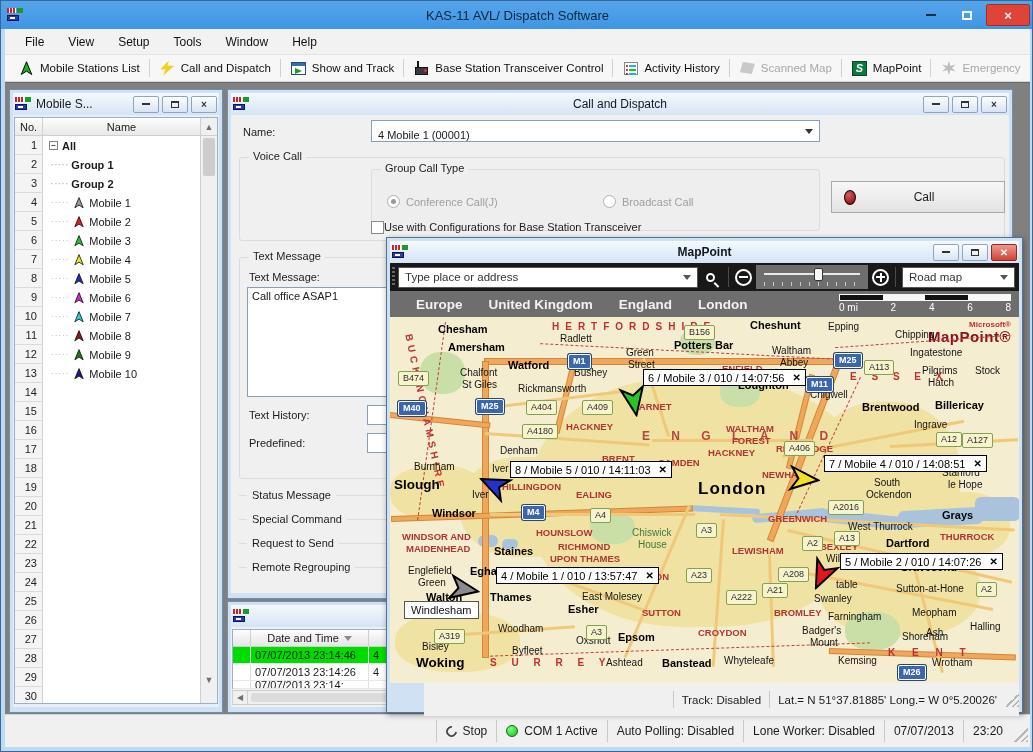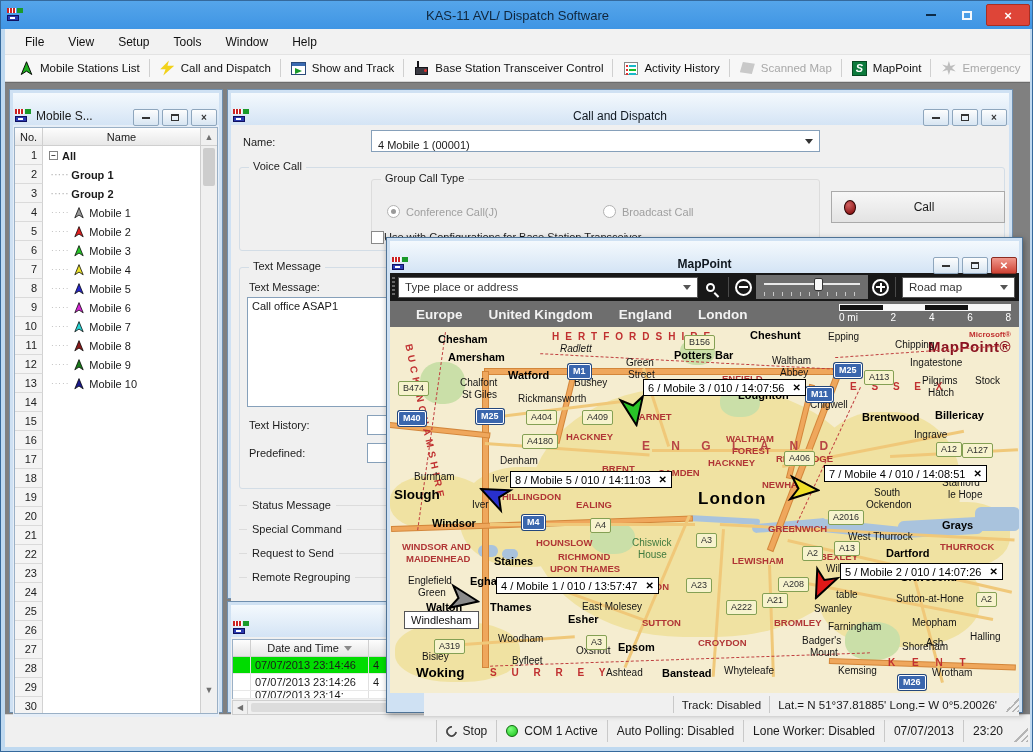--- a/index.html
+++ b/index.html
@@ -44,21 +44,21 @@
   .bs-ico:after{content:"";position:absolute;left:3px;top:0;width:2px;height:6px;background:#15151a;}
   .bs-ico i{position:absolute;right:2px;bottom:3px;width:3px;height:3px;background:#e03030;border-radius:50%;}
   .ah-ico{width:14px;height:13px;background:#fff;border:1px solid #888;position:relative;}
   .ah-ico:before{content:"";position:absolute;left:4px;top:2px;right:1px;height:2px;background:#18b8c8;box-shadow:0 4px 0 #18c028,0 8px 0 #18b8c8;}
   .ah-ico:after{content:"";position:absolute;left:1px;top:2px;width:2px;height:2px;background:#e03030;box-shadow:0 4px 0 #e03030,0 8px 0 #e03030;}
   .sm-ico{width:15px;height:12px;background:#c9c9c9;clip-path:polygon(20% 0,100% 15%,80% 100%,0 85%);}
   .mp-ico{width:15px;height:15px;background:#0c7a3c;border:1px solid #064a22;color:#fff;font-weight:bold;font-size:11px;display:flex;align-items:center;justify-content:center;}
   .em-ico{width:14px;height:14px;background:#bdbdbd;clip-path:polygon(50% 0,61% 35%,98% 25%,72% 50%,98% 75%,61% 65%,50% 100%,39% 65%,2% 75%,28% 50%,2% 25%,39% 35%);}
   
   .win{position:absolute;background:#cfe1f3;border:1px solid #6f8faf;padding:3px;}
-  .win-title{height:22px;background:linear-gradient(#f4f9fd,#d4e4f5);display:flex;align-items:flex-start;padding:16px 2px;position:relative;}
+  .win-title{height:22px;background:linear-gradient(#f4f9fd,#d4e4f5);display:flex;align-items:center;padding:0 2px;position:relative;}
   .win-title .cap{position:absolute;left:0;right:0;text-align:center;font-size:12px;color:#101820;}
   .win-title .cap-left{position:static;margin-left:4px;font-size:12px;}
   .wbtns{margin-left:auto;display:flex;gap:3px;z-index:2;}
   .wbtn{width:26px;height:17px;border:1px solid #8ea6bd;border-radius:2px;background:linear-gradient(#fdfdfd,#d7e5f2);display:flex;align-items:center;justify-content:center;color:#333;font-size:10px;font-weight:bold;}
   .wbtn .mini{width:8px;height:2px;background:#333;}
   .wbtn .maxi{width:8px;height:7px;border:1px solid #333;border-top-width:2px;}
   .wbtn-close-red{background:linear-gradient(#f0988c,#cf4335);border-color:#8c2b20;color:#fff;}
   .win-body{position:relative;background:#f0f0f0;}
   
   .mtable{position:absolute;left:0;top:0;right:0;bottom:0;background:#fff;border:1px solid #9ab0c6;}
@@ -147,21 +147,21 @@
   .water{position:absolute;background:#a9c3dd;border-radius:6px;}
   .rborder{position:absolute;border-top:1px dashed #c04040;}
   .rborderv{position:absolute;border-left:1px dashed #c04040;}
   .callout{position:absolute;height:17px;background:#fff;border:1px solid #000;display:flex;align-items:center;gap:8px;padding:0 4px;font-size:11px;color:#000;z-index:6;}
   .callout .x{font-size:10px;font-weight:bold;}
   .marker{position:absolute;z-index:5;}
   .wmark{position:absolute;text-align:right;line-height:1;}
   .wmark .s{font-size:8px;color:#c03030;font-weight:bold;display:block;}
   .wmark .b{font-size:15px;color:#8a1220;font-weight:bold;letter-spacing:.5px;}
   .wlabel{position:absolute;background:#fff;border:1px solid #555;padding:2px 6px;font-size:11px;color:#111;z-index:4;}
-  .mp-status{height:23px;background:#f0f0f0;display:flex;align-items:center;justify-content:flex-end;font-size:11.5px;margin-left:34px;}
+  .mp-status{height:33px;background:#f0f0f0;display:flex;align-items:center;justify-content:flex-end;font-size:11.5px;margin-left:34px;}
   .mp-status .pane{height:17px;display:flex;align-items:center;padding:0 8px;border-left:1px solid #c9c9c9;white-space:nowrap;}
 </style>
 </head>
 <body>
 
 <div class="screen">
 
   <div class="abs titlebar">
     <div class="appico" style="margin-left:6px">
         <i class="r"></i>
@@ -744,21 +744,21 @@
         <div class="rborder" style="left: 150px; top: 34px; width: 300px; transform: rotate(3deg);"></div>
         <div class="rborder" style="left: 445px; top: 24px; width: 175px; transform: rotate(-4deg);"></div>
         <div class="rborder" style="left: 100px; top: 332px; width: 380px; transform: rotate(-2deg);"></div>
         <div class="rborderv" style="left: 55px; top: 5px; height: 200px; transform: rotate(8deg); transform-origin: 0px 0px;"></div>
         <div class="rborderv" style="left: 470px; top: 60px; height: 160px; transform: rotate(25deg); transform-origin: 0px 0px;"></div>
         <div class="mlabel c-tb" style="left: 48px; top: 6px;">Chesham</div>
         <div class="mlabel c-tb" style="left: 58px; top: 24px;">Amersham</div>
         <div class="mlabel c-t" style="left: 70px; top: 50px;">Chalfont</div>
         <div class="mlabel c-t" style="left: 72px; top: 62px;">St Giles</div>
         <div class="mlabel c-tb" style="left: 118px; top: 42px;">Watford</div>
-        <div class="mlabel c-t" style="left: 170px; top: 16px; font-style: italic;">Radlett</div>
+        <div class="mlabel c-t" style="left: 170px; top: 16px;">Radlett</div>
         <div class="mlabel c-t" style="left: 184px; top: 50px;">Bushey</div>
         <div class="mlabel c-t" style="left: 128px; top: 66px;">Rickmansworth</div>
         <div class="mlabel c-county" style="left: 162px; top: 4px; letter-spacing: 6px;">HERTFORDSHIRE</div>
         <div class="mlabel c-t" style="left: 236px; top: 30px;">Green</div>
         <div class="mlabel c-t" style="left: 238px; top: 42px;">Street</div>
         <div class="mlabel c-tb" style="left: 284px; top: 22px;">Potters Bar</div>
         <div class="mlabel c-tb" style="left: 360px; top: 2px;">Cheshunt</div>
         <div class="mlabel c-t" style="left: 382px; top: 28px;">Waltham</div>
         <div class="mlabel c-t" style="left: 390px; top: 40px;">Abbey</div>
         <div class="mlabel c-t" style="left: 438px; top: 4px;">Epping</div>

